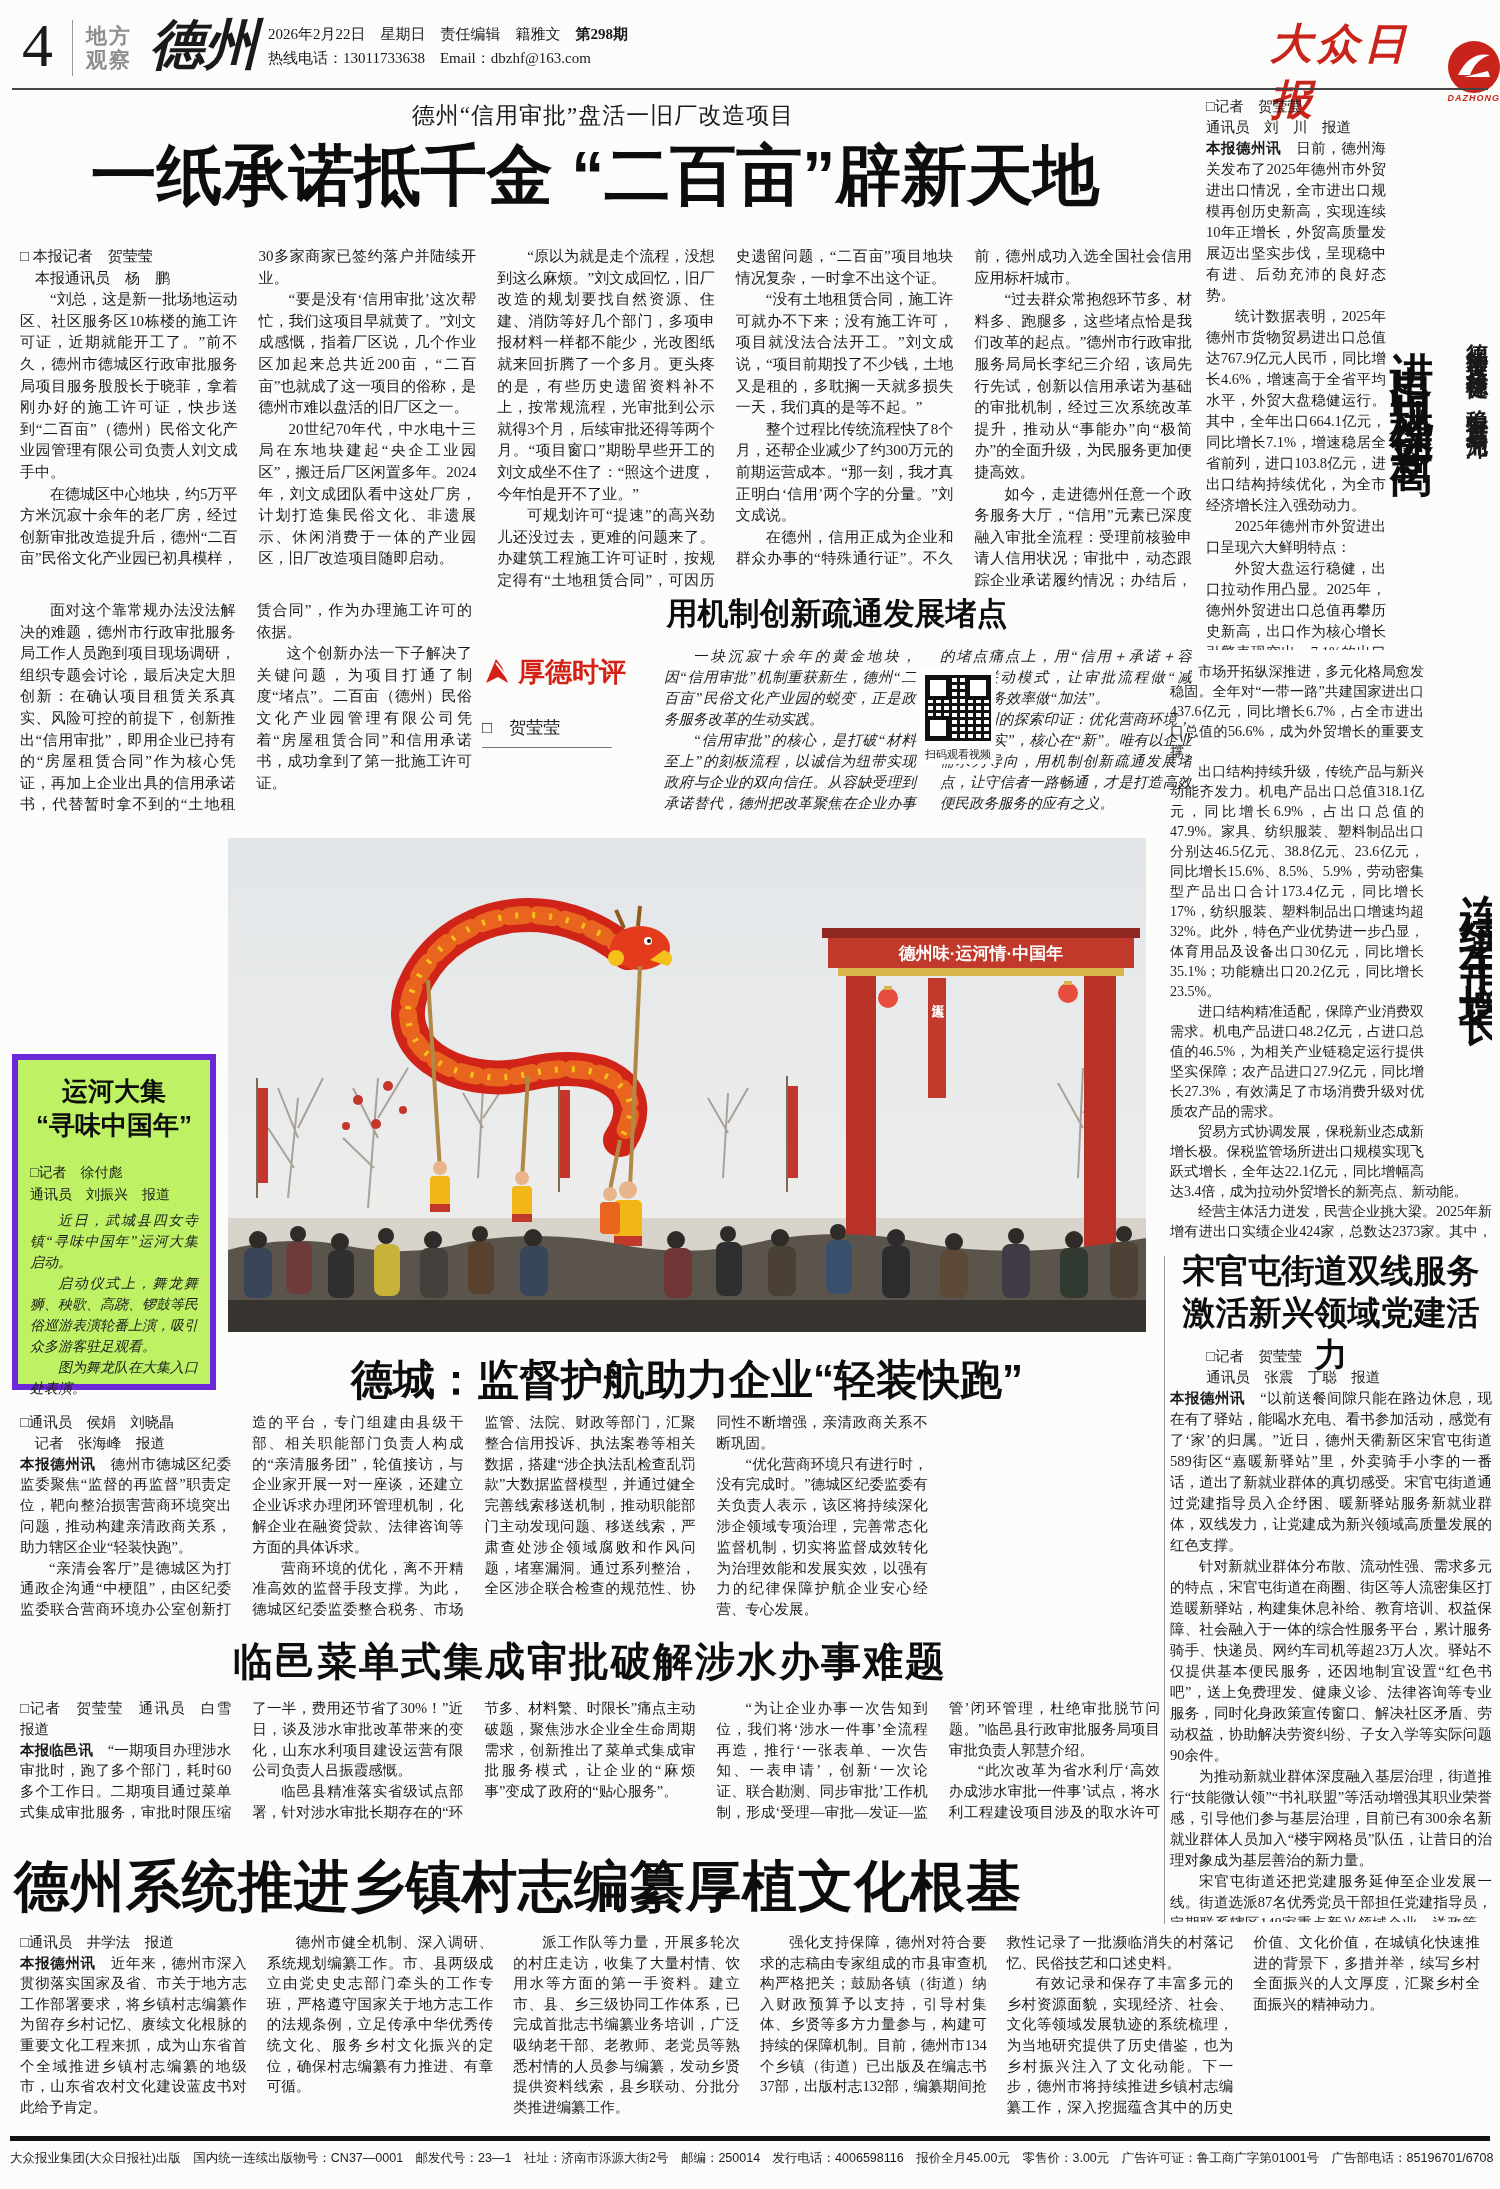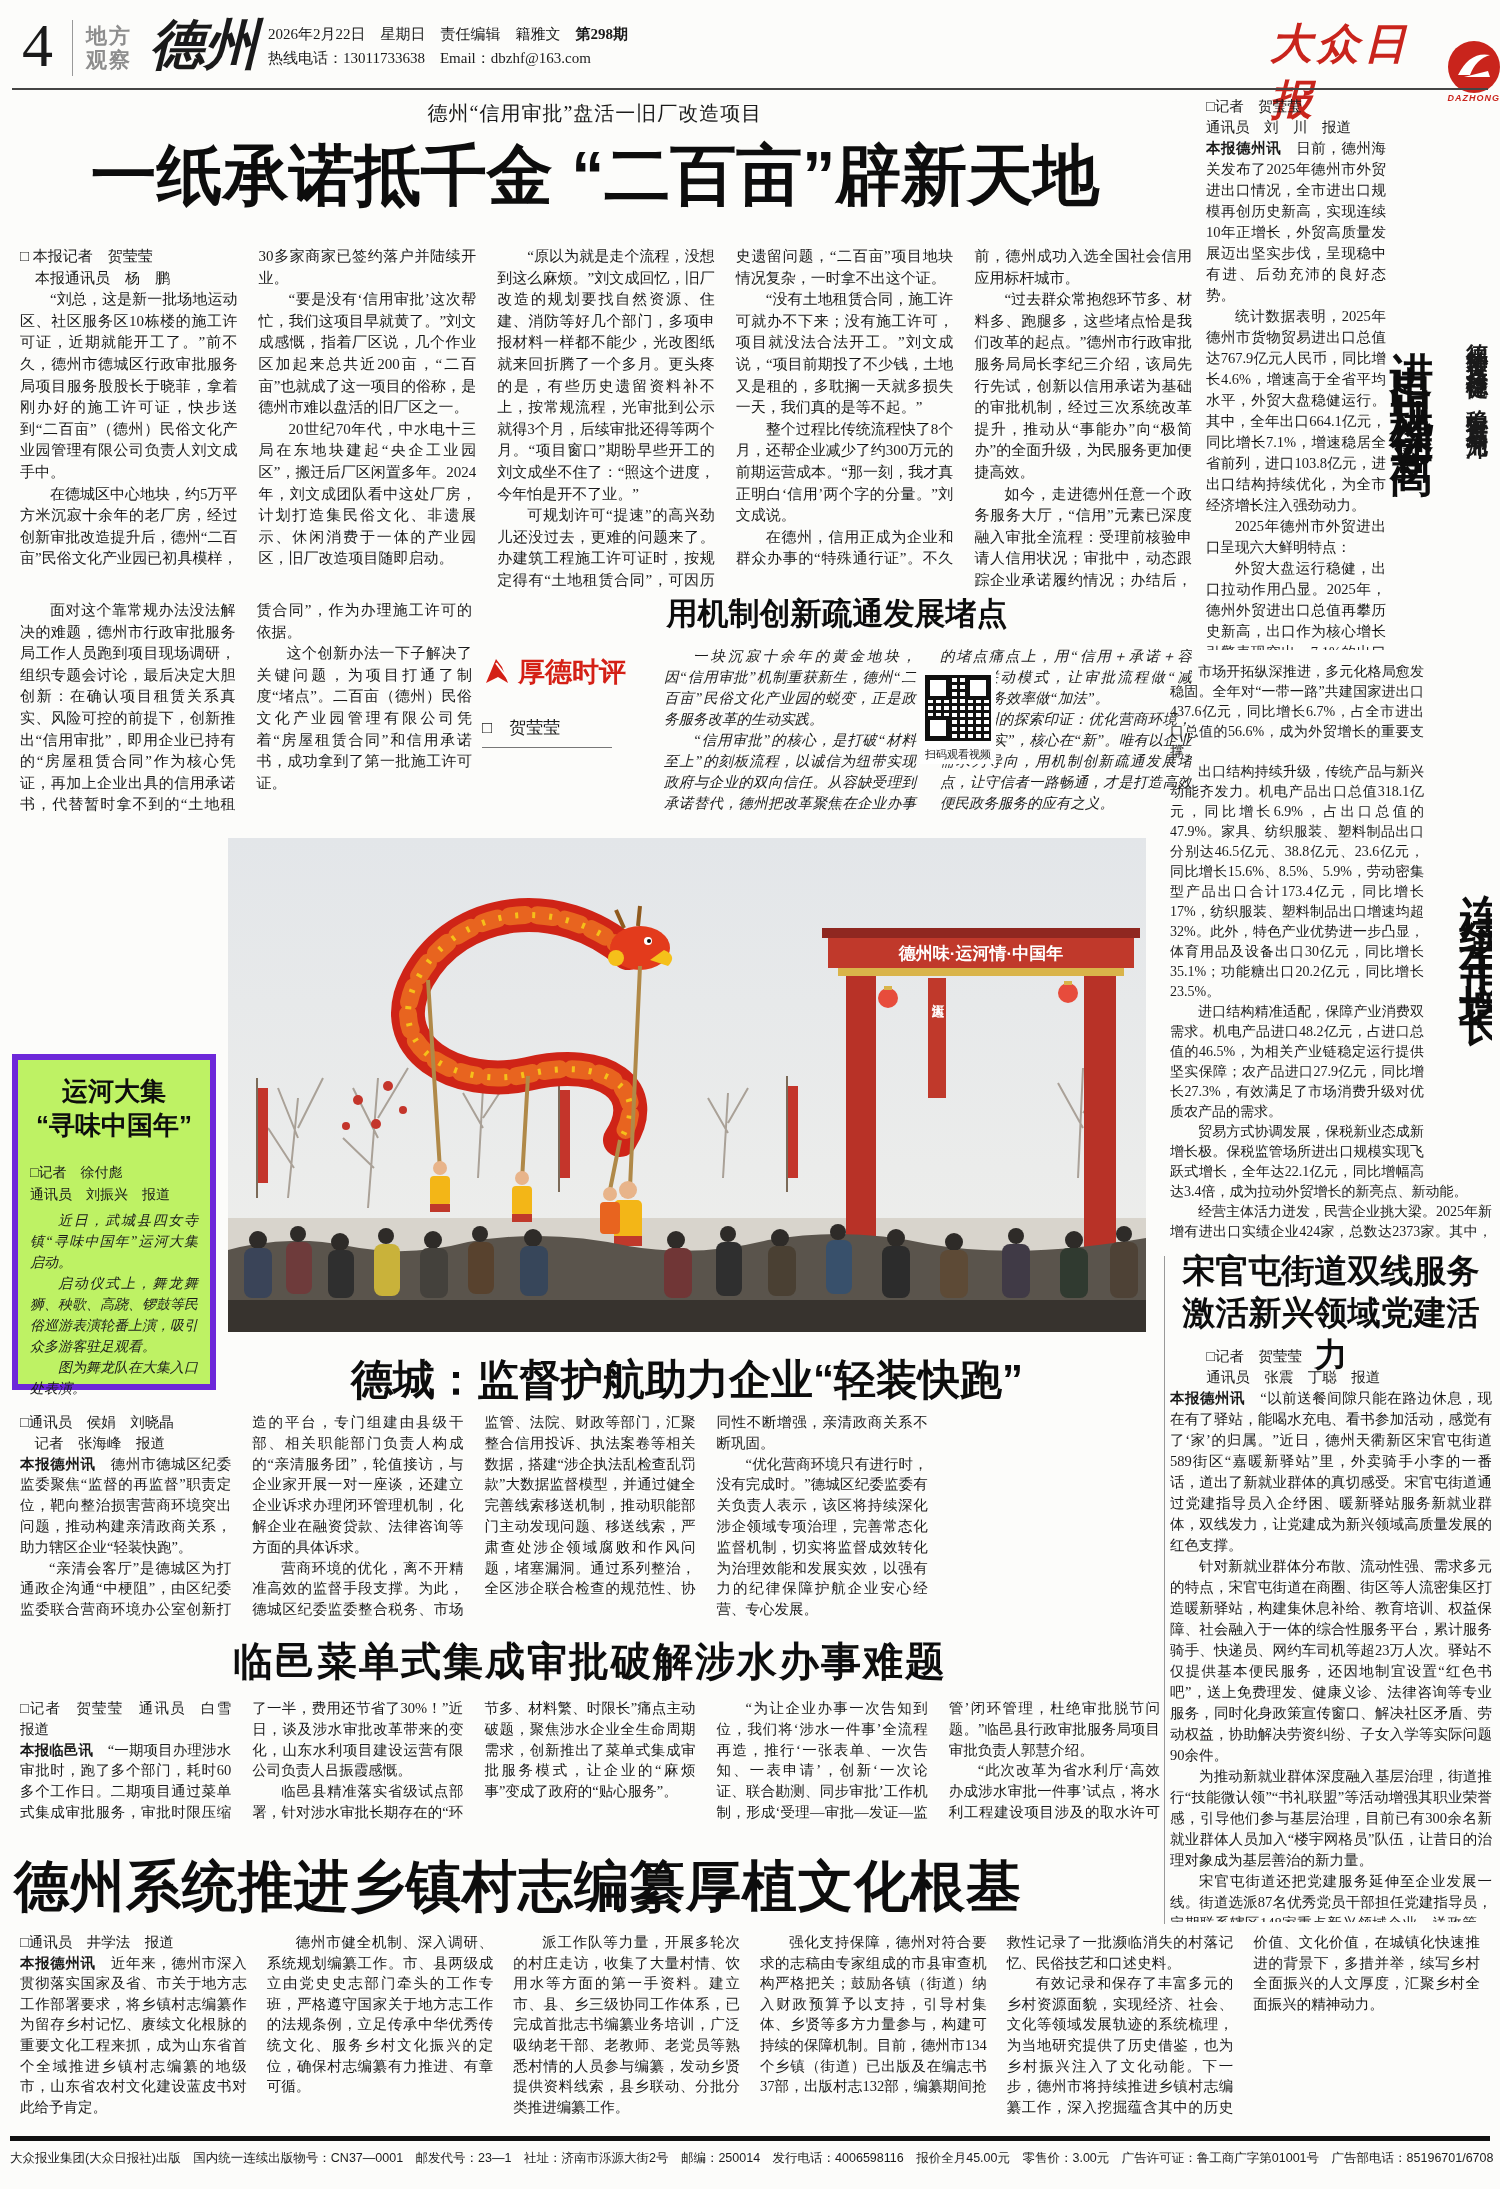--- a/index.html
+++ b/index.html
@@ -64,21 +64,21 @@
         <svg width="40" height="34" viewBox="0 0 40 34">
           <path d="M4,26 Q16,2 36,6 Q22,10 16,26 Z" fill="#fff"></path>
           <path d="M10,28 L34,22 L36,28 Z" fill="#fff"></path>
         </svg>
       </span>
       <span class="mlogo-sub" style="display:block;">DAZHONG</span>
     </span>
   </div>
   <div class="abs rule-h" style="left:12px; top:88px; width:1476px; height:2px;"></div>
 
-  <div class="abs center" style="left:0; top:100px; width:1190px; font-size:20px; letter-spacing:1px;">德州“信用审批”盘活一旧厂改造项目</div>
+  <div class="abs center" style="left:8px; top:100px; width:1190px; font-size:23px; letter-spacing:1px;">德州“信用审批”盘活一旧厂改造项目</div>
   <div class="abs hed center" style="left:0; top:136px; width:1190px; font-size:66px; line-height:78px; white-space:nowrap;">一纸承诺抵千金 “二百亩”辟新天地</div>
 
   <div class="abs col-block" style="left:20px; top:246px; width:1172px; height:347px; column-count:5; font-size:15px; line-height:21.6px;">
     <p class="para byline">
       <span>□ 本报记者　贺莹莹</span><br>
       <span>　本报通讯员　杨　鹏</span>
     </p>
     <div>
         <p class="para">“刘总，这是新一批场地运动区、社区服务区10栋楼的施工许可证，近期就能开工了。”前不久，德州市德城区行政审批服务局项目服务股股长于晓菲，拿着刚办好的施工许可证，快步送到“二百亩”（德州）民俗文化产业园管理有限公司负责人刘文成手中。</p>
         <p class="para">在德城区中心地块，约5万平方米沉寂十余年的老厂房，经过创新审批改造提升后，德州“二百亩”民俗文化产业园已初具模样，30多家商家已签约落户并陆续开业。</p>

